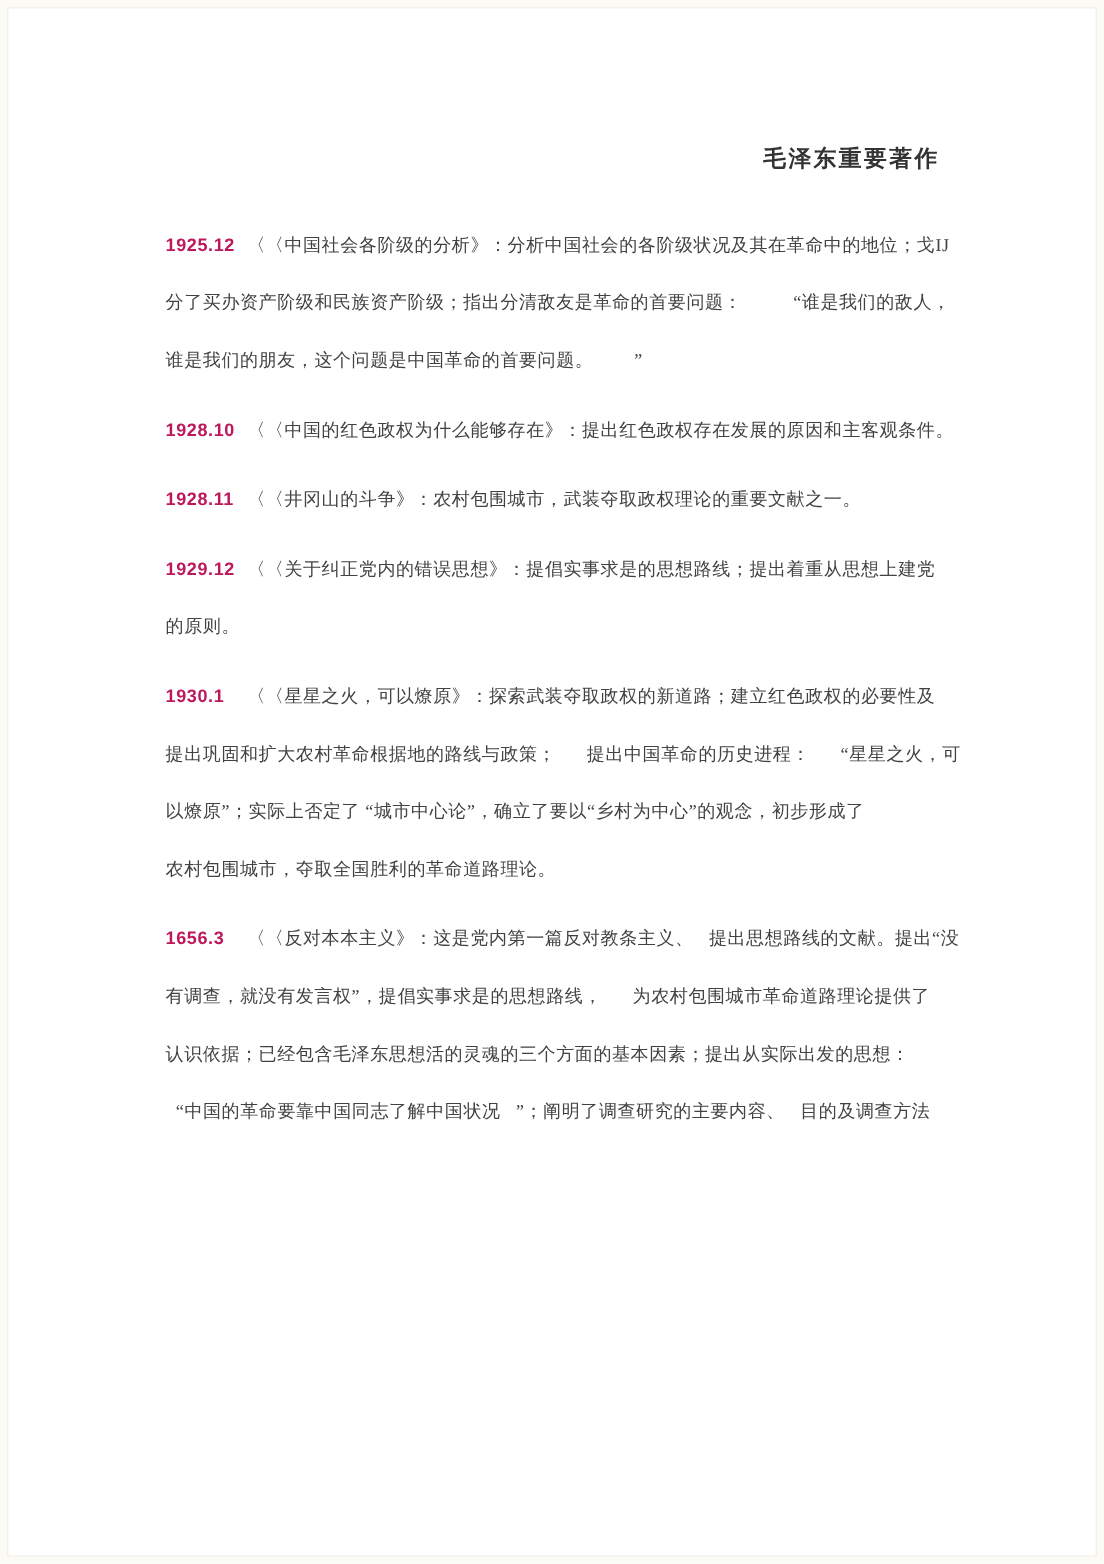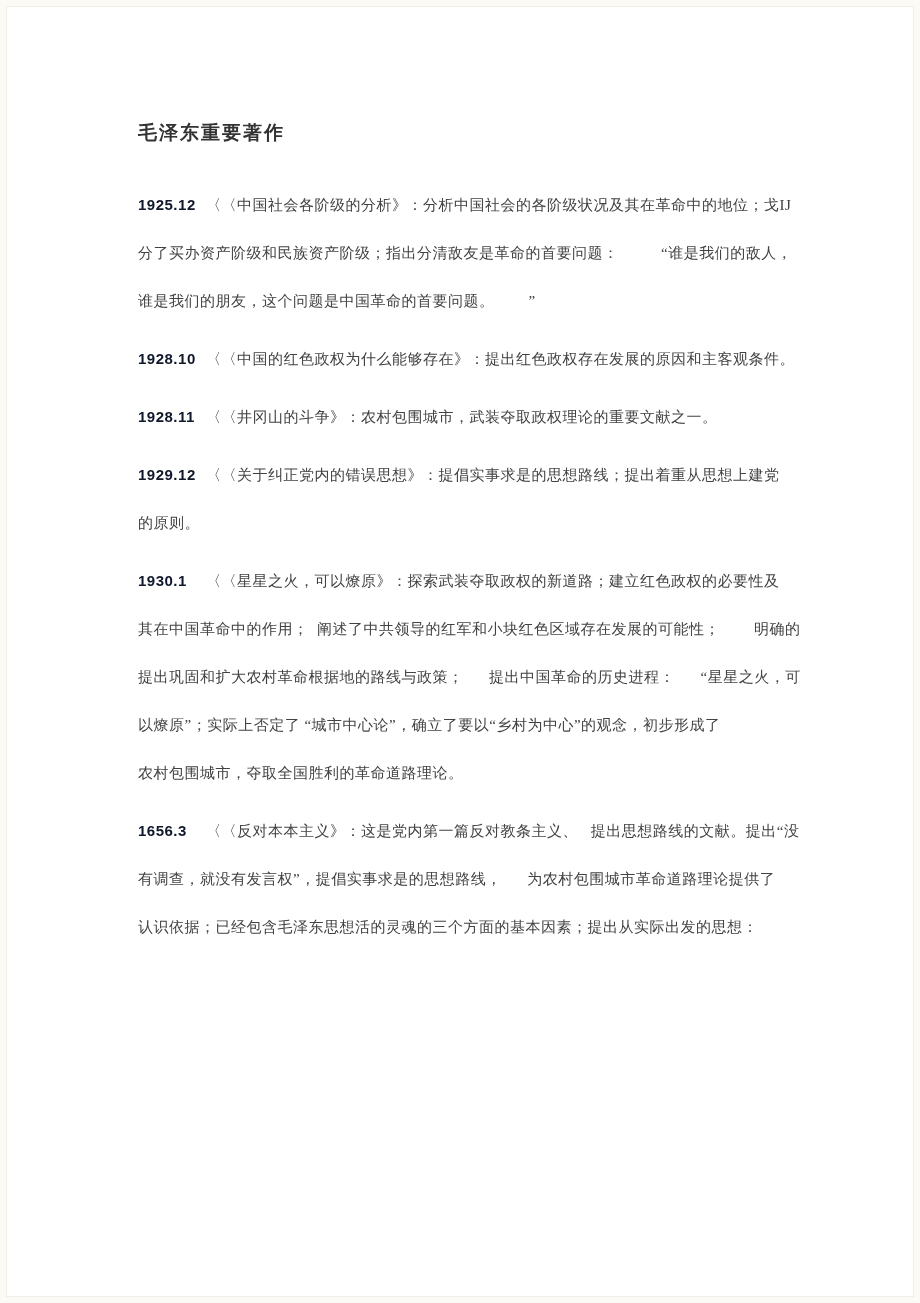--- a/index.html
+++ b/index.html
@@ -17,41 +17,41 @@
     overflow: hidden;
   }
   .doc {
     padding: 104px 130px 0 131px;
     color: #404040;
   }
   .title {
     font-size: 19px;
     font-weight: 700;
     color: #333333;
-    text-align: left;
+    text-align: right;
     line-height: 44px;
     margin-bottom: 26px;
     letter-spacing: 2px;
     font-family: "Liberation Serif", serif;
   }
   .entry { margin-bottom: 10px; }
   .line {
     height: 48px;
     line-height: 48px;
     font-size: 15px;
     white-space: pre;
     color: #424242;
     letter-spacing: 0.5px;
   }
   .date {
     display: inline-block;
     min-width: 68px;
     font-family: "Liberation Sans", sans-serif;
     font-weight: 700;
-    color: #0f172a;
+    color: #be185d;
     font-size: 15px;
   }
 </style>
 </head>
 <body>
 
 <div class="page">
   <div class="doc">
     <h1 class="title">毛泽东重要著作</h1>
     <div id="entries">
@@ -65,25 +65,25 @@
         </div>
         <div class="entry">
           <div class="line"><span class="date">1928.11</span><span>〈〈井冈山的斗争》：农村包围城市，武装夺取政权理论的重要文献之一。</span></div>
         </div>
         <div class="entry">
           <div class="line"><span class="date">1929.12</span><span>〈〈关于纠正党内的错误思想》：提倡实事求是的思想路线；提出着重从思想上建党</span></div>
           <div class="line">的原则。</div>
         </div>
         <div class="entry">
           <div class="line"><span class="date">1930.1</span><span>〈〈星星之火，可以燎原》：探索武装夺取政权的新道路；建立红色政权的必要性及</span></div>
-          <div class="line">其在中国革命中的作用；  阐述了中共领导的红军和小块红色区域存在发展的可能性；        明确的</div>
           <div class="line">提出巩固和扩大农村革命根据地的路线与政策；      提出中国革命的历史进程：      “星星之火，可</div>
           <div class="line">以燎原”；实际上否定了 “城市中心论”，确立了要以“乡村为中心”的观念，初步形成了</div>
           <div class="line">农村包围城市，夺取全国胜利的革命道路理论。</div>
         </div>
         <div class="entry">
           <div class="line"><span class="date">1656.3</span><span>〈〈反对本本主义》：这是党内第一篇反对教条主义、   提出思想路线的文献。提出“没</span></div>
           <div class="line">有调查，就没有发言权”，提倡实事求是的思想路线，      为农村包围城市革命道路理论提供了</div>
           <div class="line">认识依据；已经包含毛泽东思想活的灵魂的三个方面的基本因素；提出从实际出发的思想：</div>
+          <div class="line">  “中国的革命要靠中国同志了解中国状况   ”；阐明了调查研究的主要内容、   目的及调查方法</div>
         </div>
       </div>
   </div>
 </div>
 
 </body></html>

